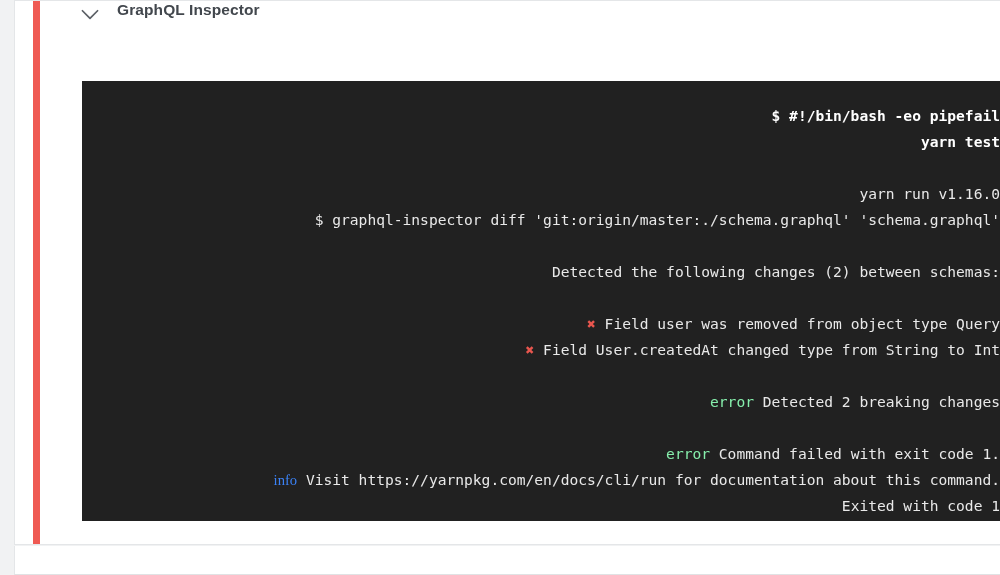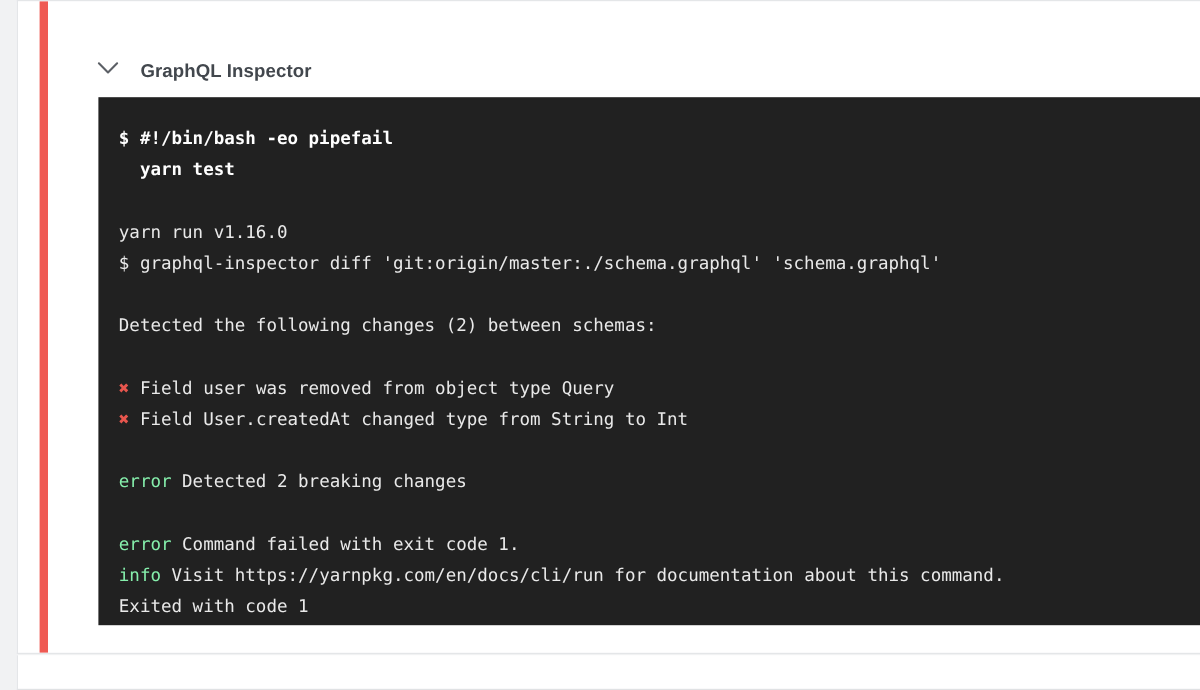--- a/index.html
+++ b/index.html
@@ -45,21 +45,21 @@
   }
 
   
   .step-header {
     position: absolute;
     left: 40px;
     top: 0px;
     right: 0px;
     height: 68px;
     display: flex;
-    align-items: flex-end;
+    align-items: flex-start;
     padding-left: 22px;
     box-sizing: border-box;
     user-select: none;
   }
 
   .chevron-icon {
     width: 26px;
     height: 26px;
     flex: 0 0 auto;
     display: block;
@@ -90,26 +90,26 @@
 
   .log-inner {
     padding: 22px 0px 18px 17px;
     font-family: "DejaVu Sans Mono", "Liberation Mono", monospace;
     font-size: 14.6px;
     line-height: 26px;
     color: #e9e9e9;
     white-space: pre;
   }
 
-  .log-line { white-space: pre; min-height: 26px; }
+  .log-line { white-space: pre; min-height: 26px; text-align: right; }
   .log-line.blank { height: 26px; }
   .log-line.cmd { font-weight: bold; color: #ffffff; }
 
   .tok-err   { color: #86efac; }
-  .tok-info  { color: #86efac; }
+  .tok-info  { color: #3b82f6; font-family: Liberation Serif, serif; }
   .tok-cross { color: #e8564e; font-weight: bold; }
 
   
   .card-divider {
     position: absolute;
     left: 40px;
     right: 0px;
     top: 543px;
     height: 1px;
     background: #e8eaec;

